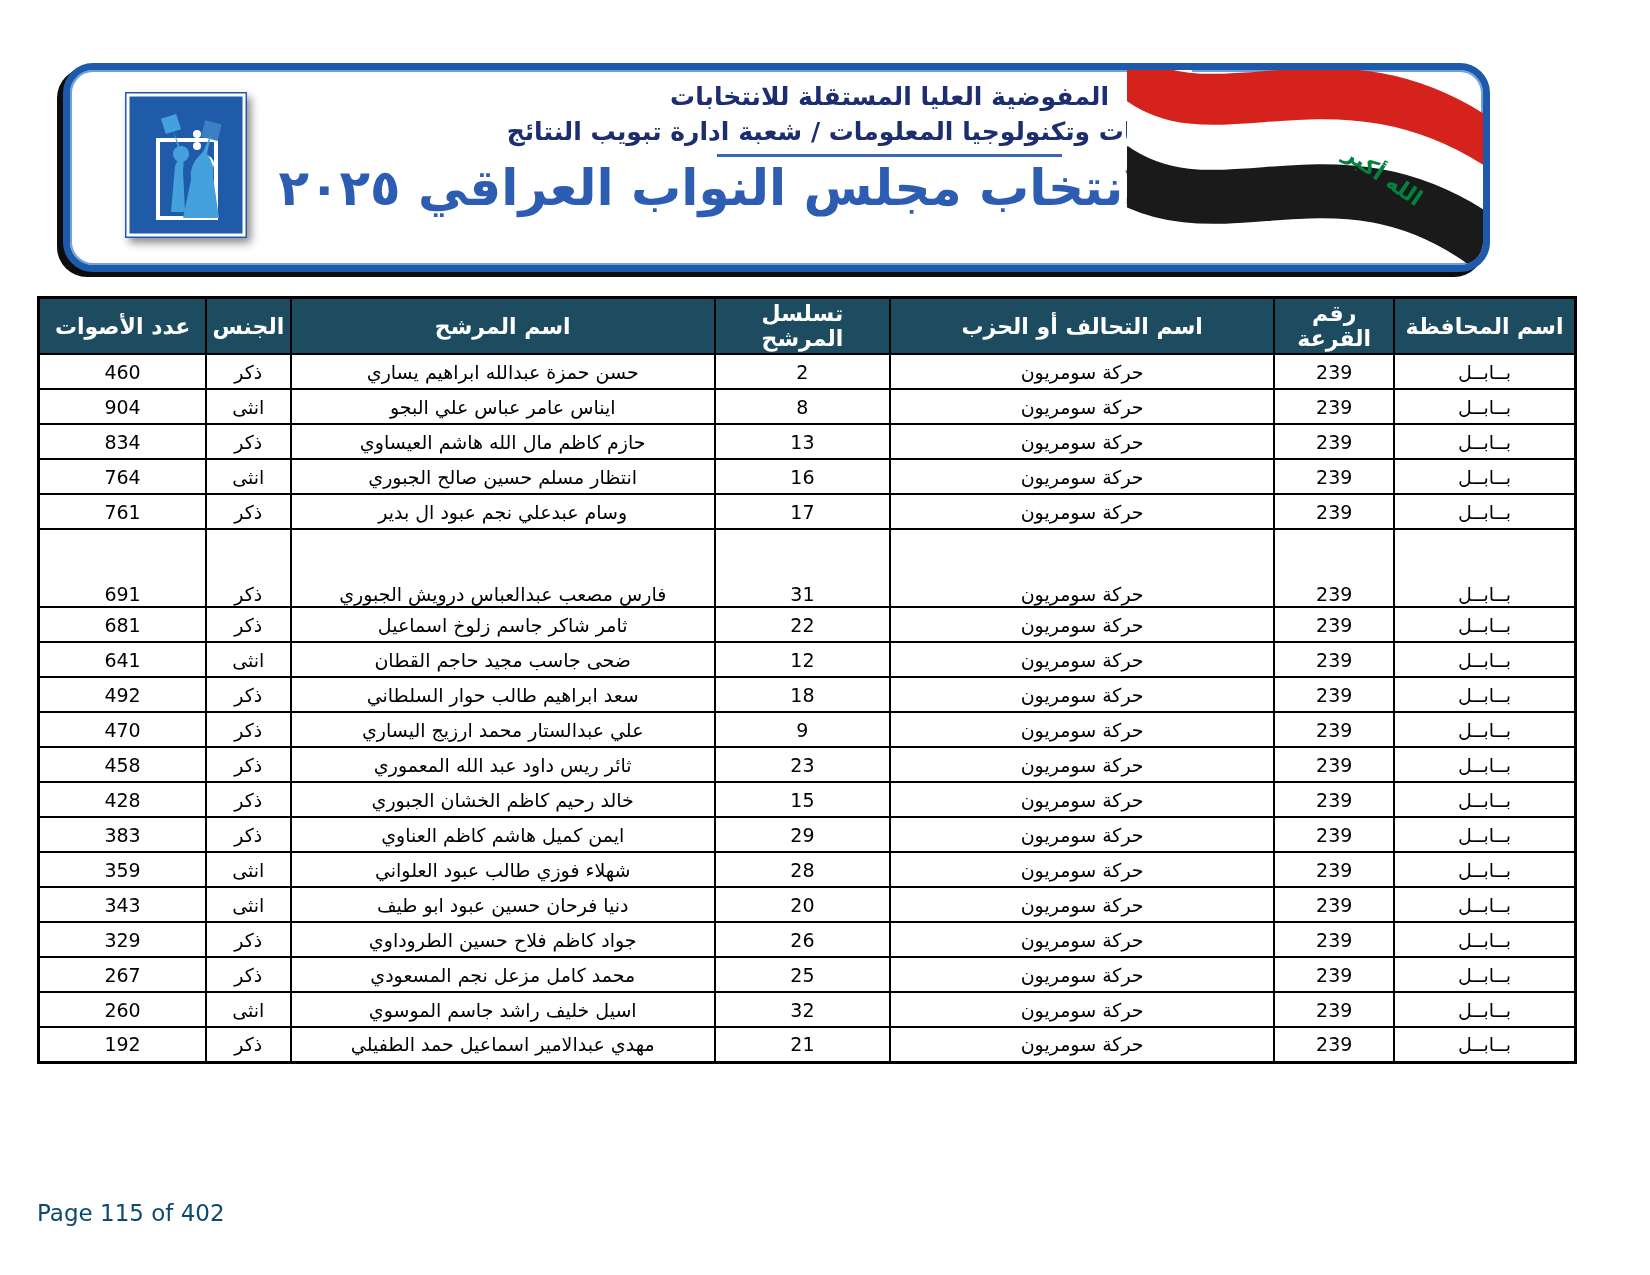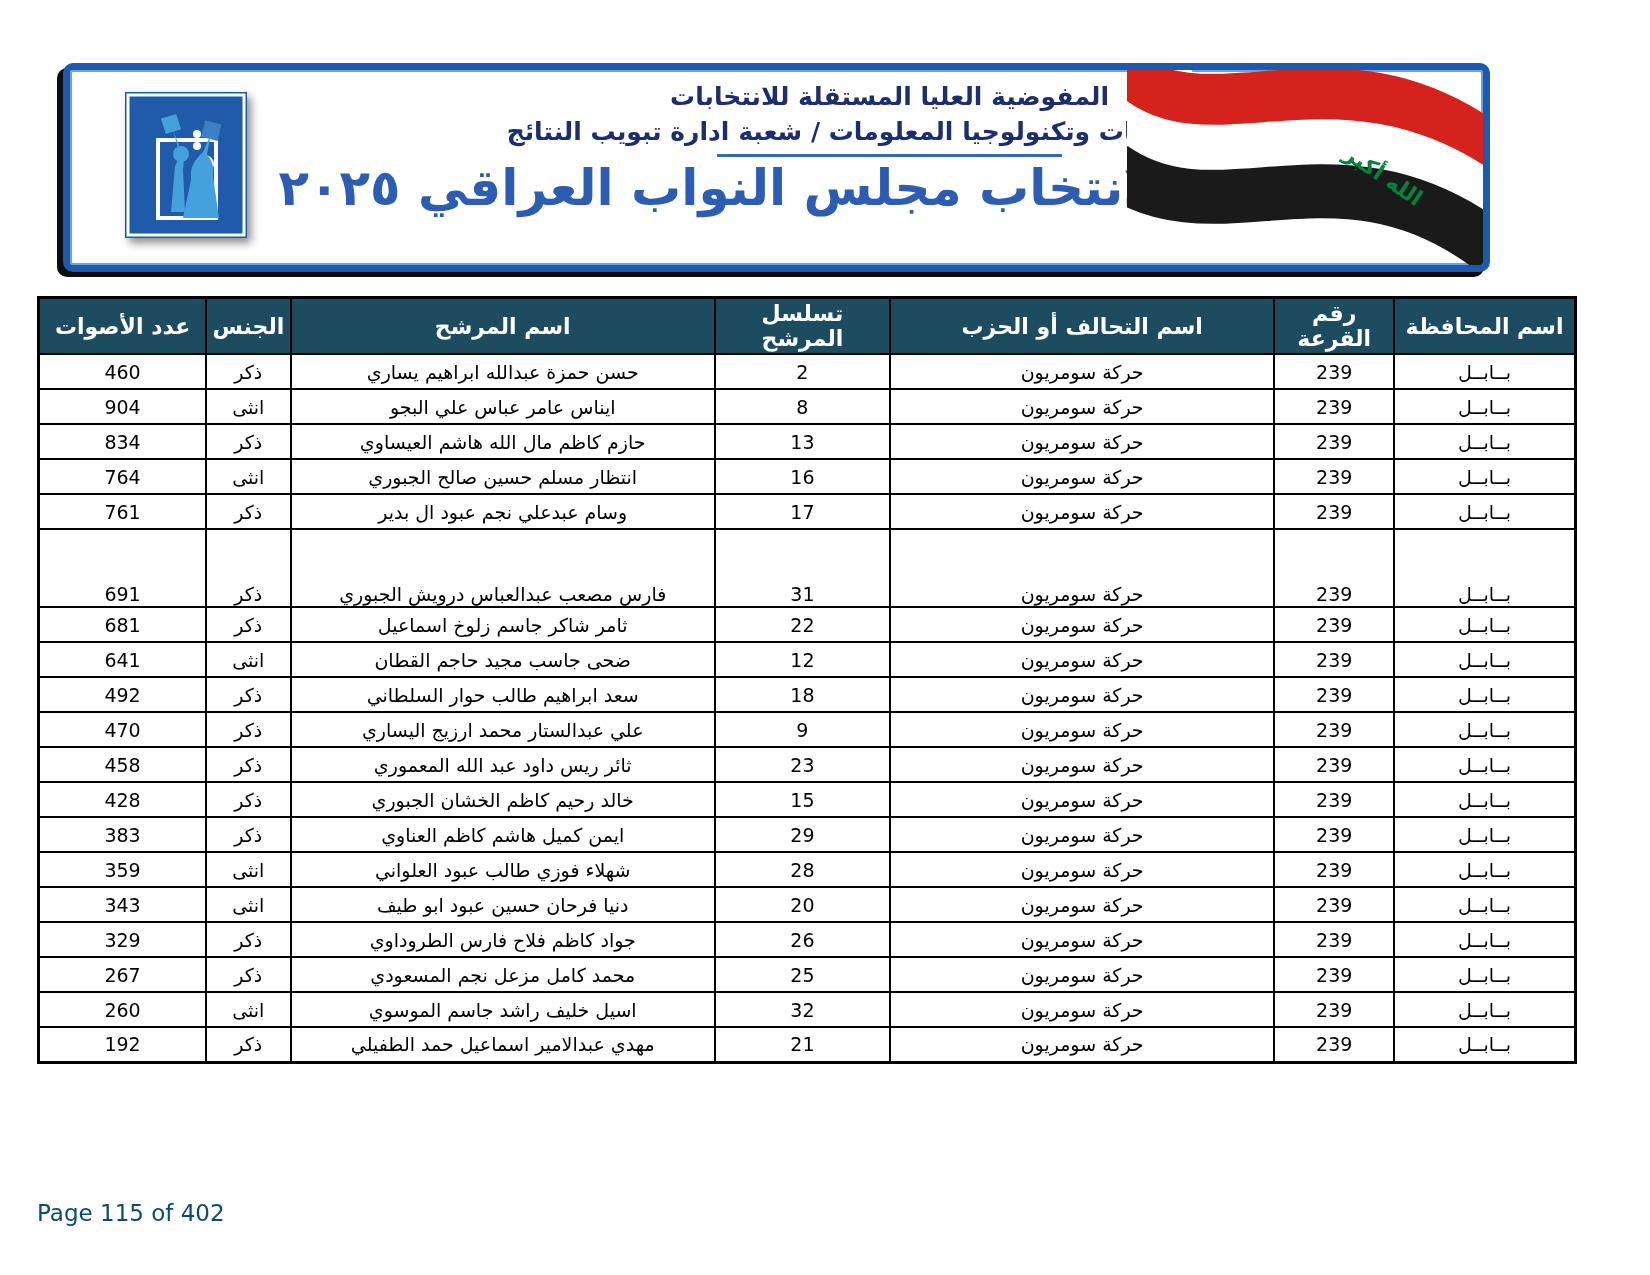--- a/index.html
+++ b/index.html
@@ -8,21 +8,21 @@
   .page {
     position:relative; width:1650px; height:1275px; background:#ffffff;
     overflow:hidden; margin:0 auto;
   }
 
   
   .banner {
     position:absolute; left:63px; top:63px; width:1427px; height:209px;
     background:#ffffff;
     border:7px solid #1d5aab;
-    border-radius:10px;
+    border-radius:30px;
     box-shadow:-6px 5px 0 #0d0d0d, inset 0 0 0 2px #6fa3d8;
     overflow:hidden;
   }
   .banner-inner { position:absolute; inset:0; }
 
   .logo-wrap {
     position:absolute; left:55px; top:22px; width:122px; height:146px;
     filter:drop-shadow(4px 5px 4px rgba(0,0,0,0.45));
   }
   .logo-wrap svg { width:100%; height:100%; display:block; }
@@ -270,21 +270,21 @@
           <td class="col-sequence">20</td>
           <td class="col-candidate">دنيا فرحان حسين عبود ابو طيف</td>
           <td class="col-gender">انثى</td>
           <td class="col-votes">343</td>
         </tr>
         <tr>
           <td class="col-governorate">بــابــل</td>
           <td class="col-lottery">239</td>
           <td class="col-party">حركة سومريون</td>
           <td class="col-sequence">26</td>
-          <td class="col-candidate">جواد كاظم فلاح فارس الطروداوي</td>
+          <td class="col-candidate">جواد كاظم فلاح حسين الطروداوي</td>
           <td class="col-gender">ذكر</td>
           <td class="col-votes">329</td>
         </tr>
         <tr>
           <td class="col-governorate">بــابــل</td>
           <td class="col-lottery">239</td>
           <td class="col-party">حركة سومريون</td>
           <td class="col-sequence">25</td>
           <td class="col-candidate">محمد كامل مزعل نجم المسعودي</td>
           <td class="col-gender">ذكر</td>

